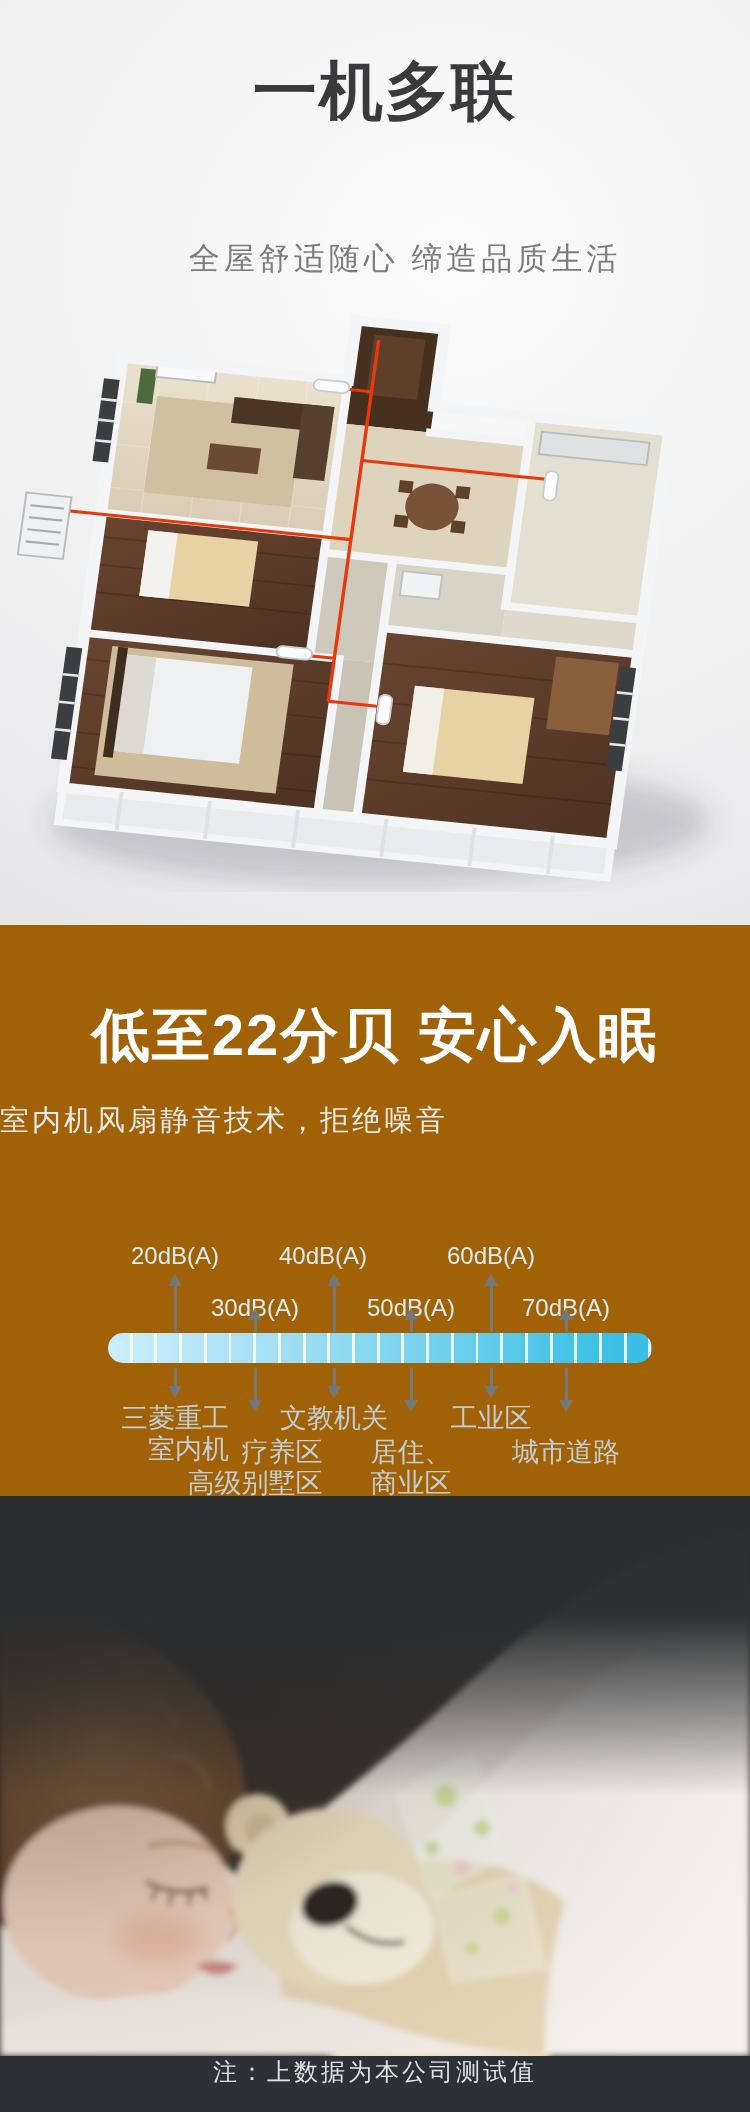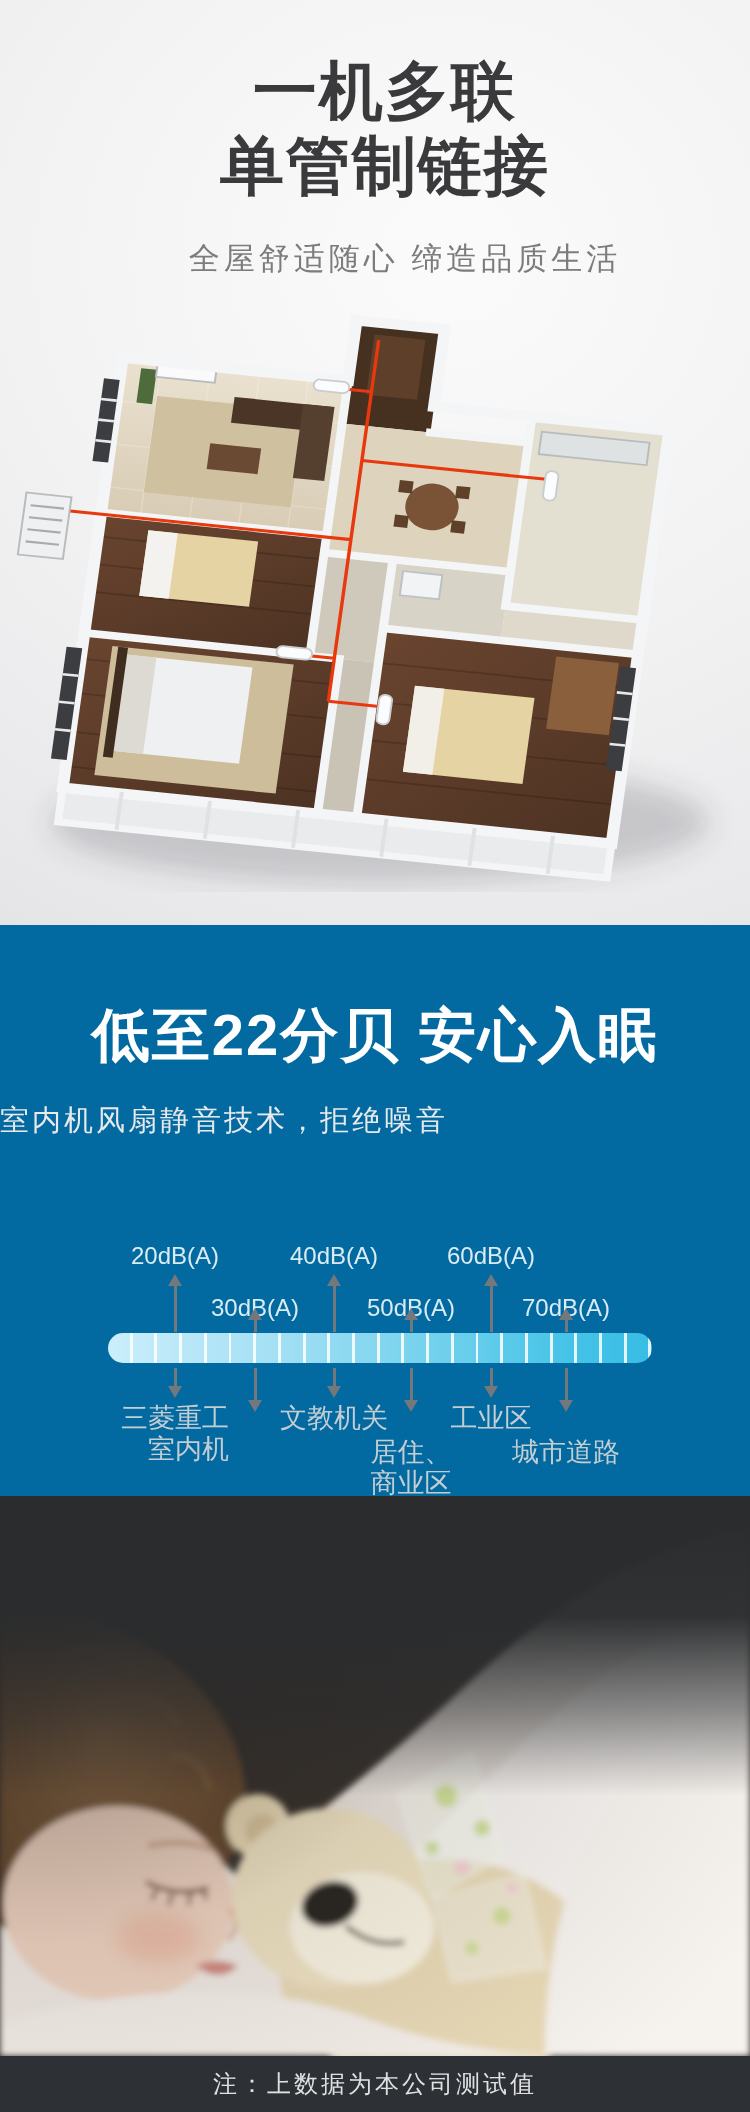--- a/index.html
+++ b/index.html
@@ -9,21 +9,21 @@
   
   .hero{position:absolute;top:0;left:0;width:750px;height:925px;
         background:radial-gradient(130% 95% at 60% 28%, #fbfbfb 0%, #f2f2f3 45%, #e9e9eb 78%, #e0e0e3 100%);}
   .hero-title{position:absolute;top:44px;left:0;width:100%;margin:10px;text-align:center;
         font-size:64px;line-height:1.17;font-weight:800;color:#3a3a3c;letter-spacing:2px;}
   .hero-subtitle{position:absolute;top:238px;left:0;width:100%;margin:0;text-align:center;
         font-size:31px;color:#7c7c7e;letter-spacing:4px;padding-left:30px;}
   .floorplan{position:absolute;top:292px;left:0;width:750px;height:600px;}
 
   
-  .noise{position:absolute;top:925px;left:0;width:750px;height:1187px;background:#0369a1;}
+  .noise{position:absolute;top:925px;left:0;width:750px;height:1187px;background:#a16207;}
   .noise-title{position:absolute;top:72px;left:0;width:100%;margin:0;text-align:center;
         font-size:58px;font-weight:800;color:#ffffff;letter-spacing:2px;}
   .noise-subtitle{position:absolute;top:176px;left:0;width:100%;margin:0;text-align:left;
         font-size:29px;color:#e8e9ea;letter-spacing:3px;}
 
   
   .chart{position:absolute;top:315px;left:0;width:648px;height:256px;}
   .tick{position:absolute;transform:translateX(-50%);font-size:24px;color:#d9ecf3;white-space:nowrap;}
   .tick.upper{top:2px;}
   .tick.lower{top:54px;}
@@ -42,32 +42,31 @@
   .arrow.down.tall{top:128px;height:44px;}
   .cat{position:absolute;transform:translateX(-50%);font-size:27px;line-height:31px;color:#c3ced3;text-align:right;white-space:nowrap;}
   .cat.rowA{top:163px;}
   .cat.rowB{top:197px;}
 
   
   .photo{position:absolute;top:571px;left:0;width:750px;height:560px;}
 
   
   .footnote-bar{position:absolute;top:1131px;left:0;width:750px;height:56px;background:#2d3034;
-        display:flex;align-items:center;justify-content:center;}
+        display:flex;align-items:flex-start;justify-content:center;}
   .footnote{margin:0;font-size:24px;color:#e0e1e2;letter-spacing:3px;}
 </style>
 </head>
 <body>
 
 <div class="page">
 
   <section class="hero">
     <h1 class="hero-title">
       <span>一机多联</span><br>
-      <span>单管制链接</span>
     </h1>
     <p class="hero-subtitle">全屋舒适随心  缔造品质生活</p>
 
     <div class="floorplan">
       <svg viewBox="0 0 750 600" width="750" height="600">
         <defs>
           <filter id="soft" x="-30%" y="-30%" width="160%" height="160%">
               <feGaussianBlur stdDeviation="14"></feGaussianBlur>
             </filter>
           <linearGradient id="woodA" x1="0" y1="0" x2="1" y2="1">
@@ -187,22 +186,26 @@
 
       <div class="tick lower" style="left:255px">30dB(A)</div>
       <div class="arrow up short" style="left:255px">
           <i class="head"></i>
           <i class="stem"></i>
         </div>
       <div class="arrow down tall" style="left:255px">
           <i class="stem"></i>
           <i class="head"></i>
         </div>
-
-      <div class="tick upper" style="left:334px">40dB(A)</div>
+      <div class="cat rowB" style="left:255px">
+        <div>疗养区</div>
+        <div>高级别墅区</div>
+      </div>
+
+      <div class="tick upper" style="left:323px">40dB(A)</div>
       <div class="arrow up tall" style="left:334px">
           <i class="head"></i>
           <i class="stem"></i>
         </div>
       <div class="arrow down short" style="left:334px">
           <i class="stem"></i>
           <i class="head"></i>
         </div>
       <div class="cat rowA" style="left:334px">
         <div>文教机关</div>

